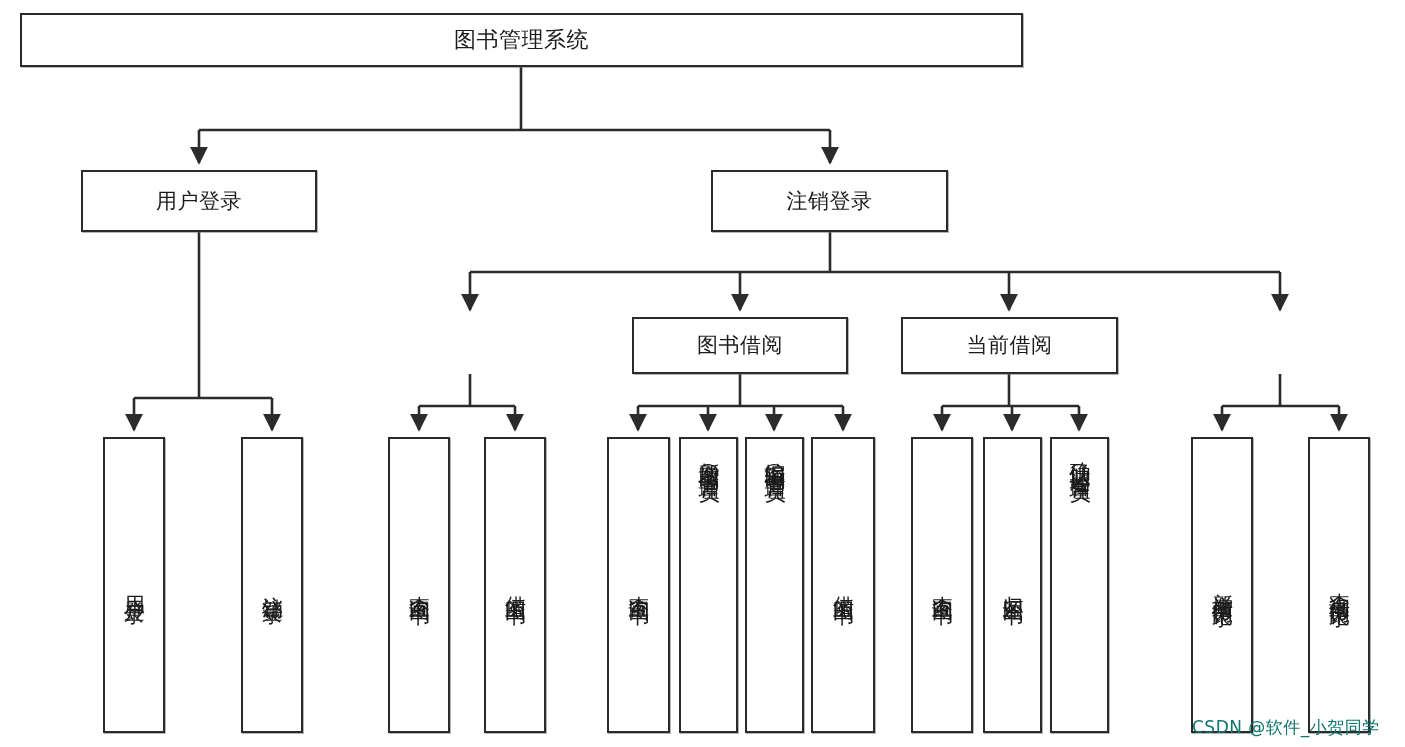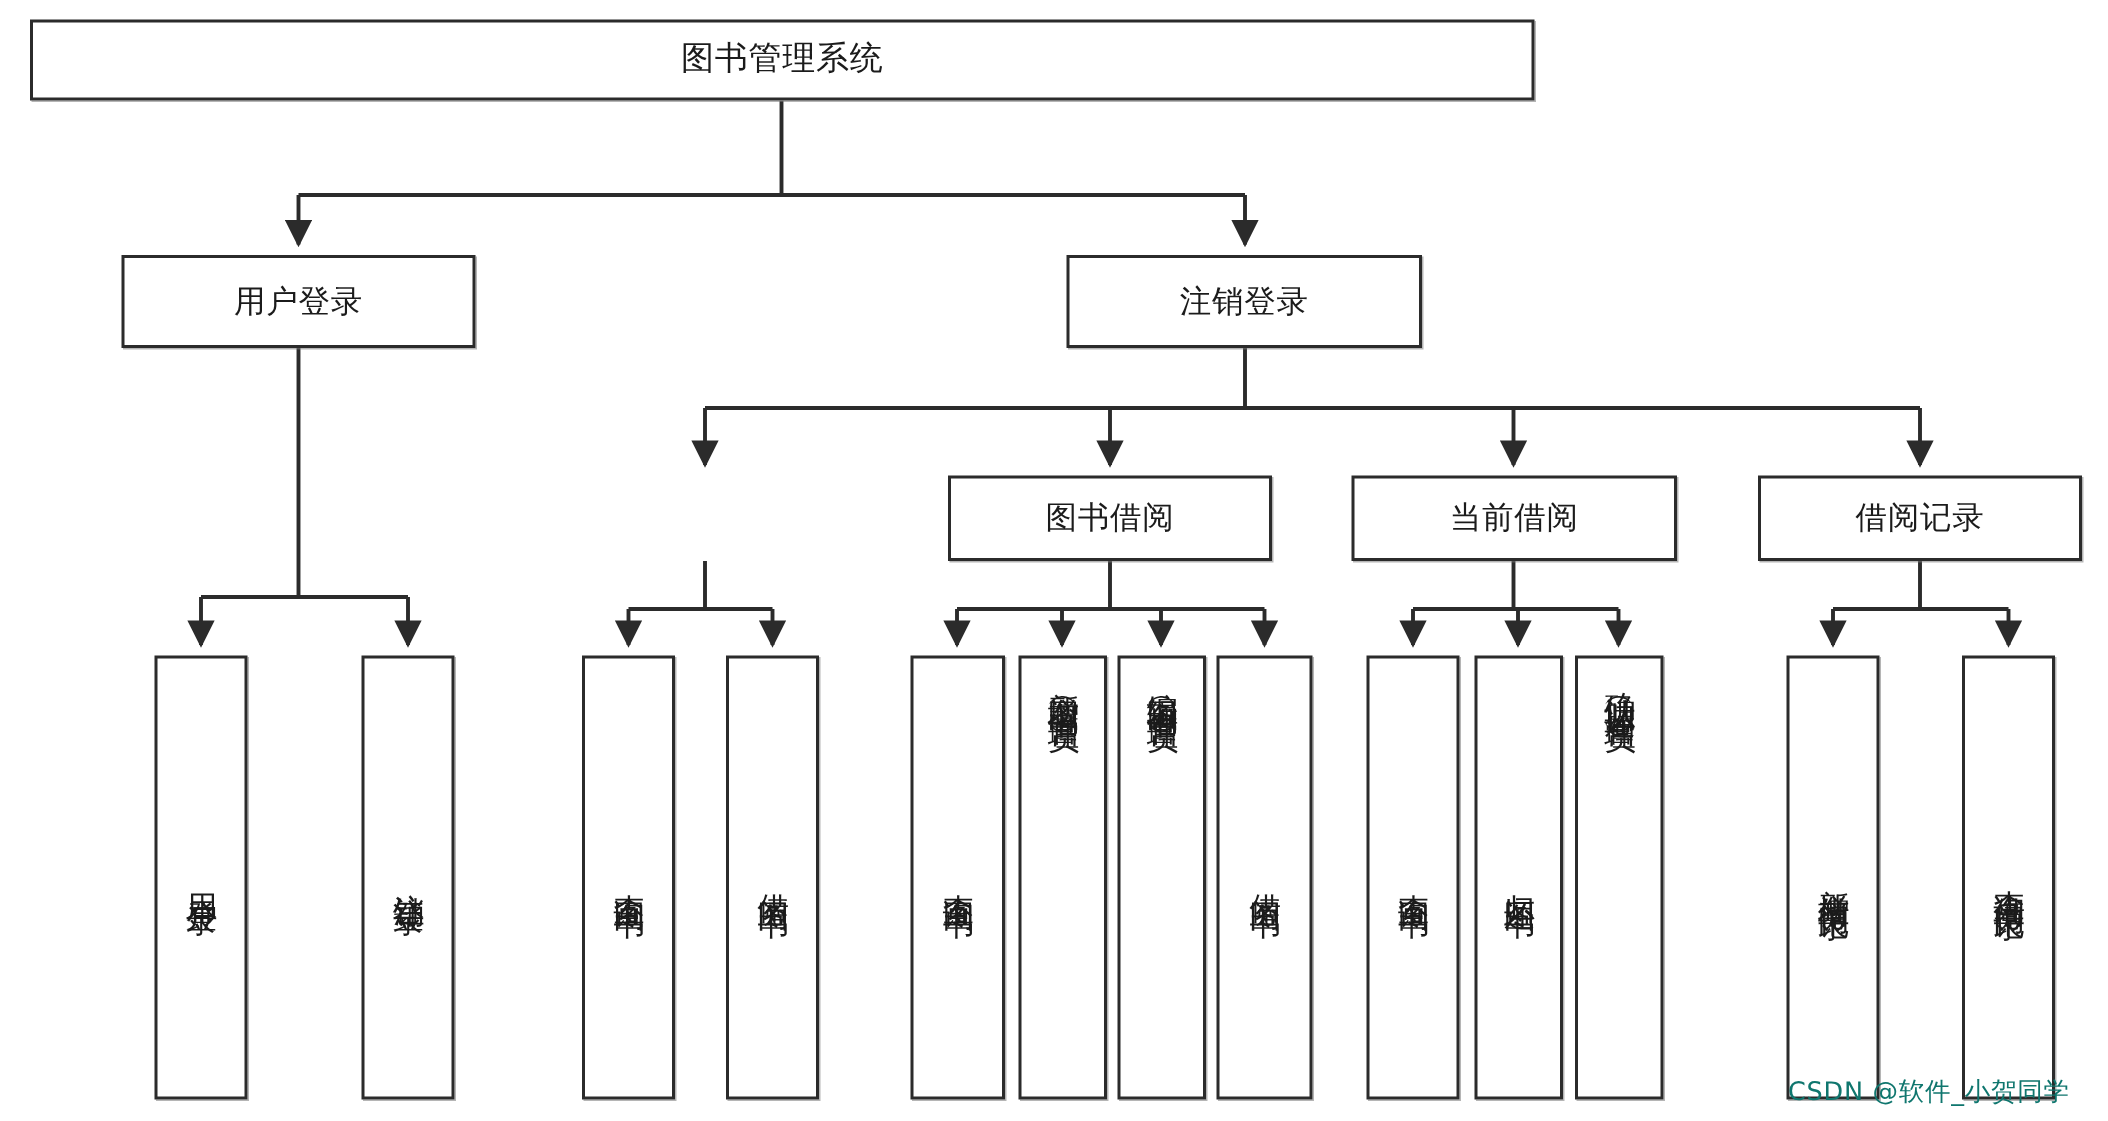--- a/index.html
+++ b/index.html
@@ -141,23 +141,20 @@
     </div>
     <div class="node h" style="left: 711px; top: 170px; width: 237px; height: 62px;">
       <span class="label">注销登录</span>
     </div>
     <div class="node h" style="left: 632px; top: 317px; width: 216px; height: 57px;">
       <span class="label">图书借阅</span>
     </div>
     <div class="node h" style="left: 901px; top: 317px; width: 217px; height: 57px;">
       <span class="label">当前借阅</span>
     </div>
-    <div class="node h" style="left: 1172px; top: 317px; width: 216px; height: 57px;">
-      <span class="label">借阅记录</span>
-    </div>
     <div class="node v mid" style="left: 103px; top: 437px; width: 62px; height: 296px;">
       <span class="label">用户登录</span>
     </div>
     <div class="node v mid" style="left: 241px; top: 437px; width: 62px; height: 296px;">
       <span class="label">注销登录</span>
     </div>
     <div class="node v mid" style="left: 388px; top: 437px; width: 62px; height: 296px;">
       <span class="label">查询图书</span>
     </div>
     <div class="node v mid" style="left: 484px; top: 437px; width: 62px; height: 296px;">

